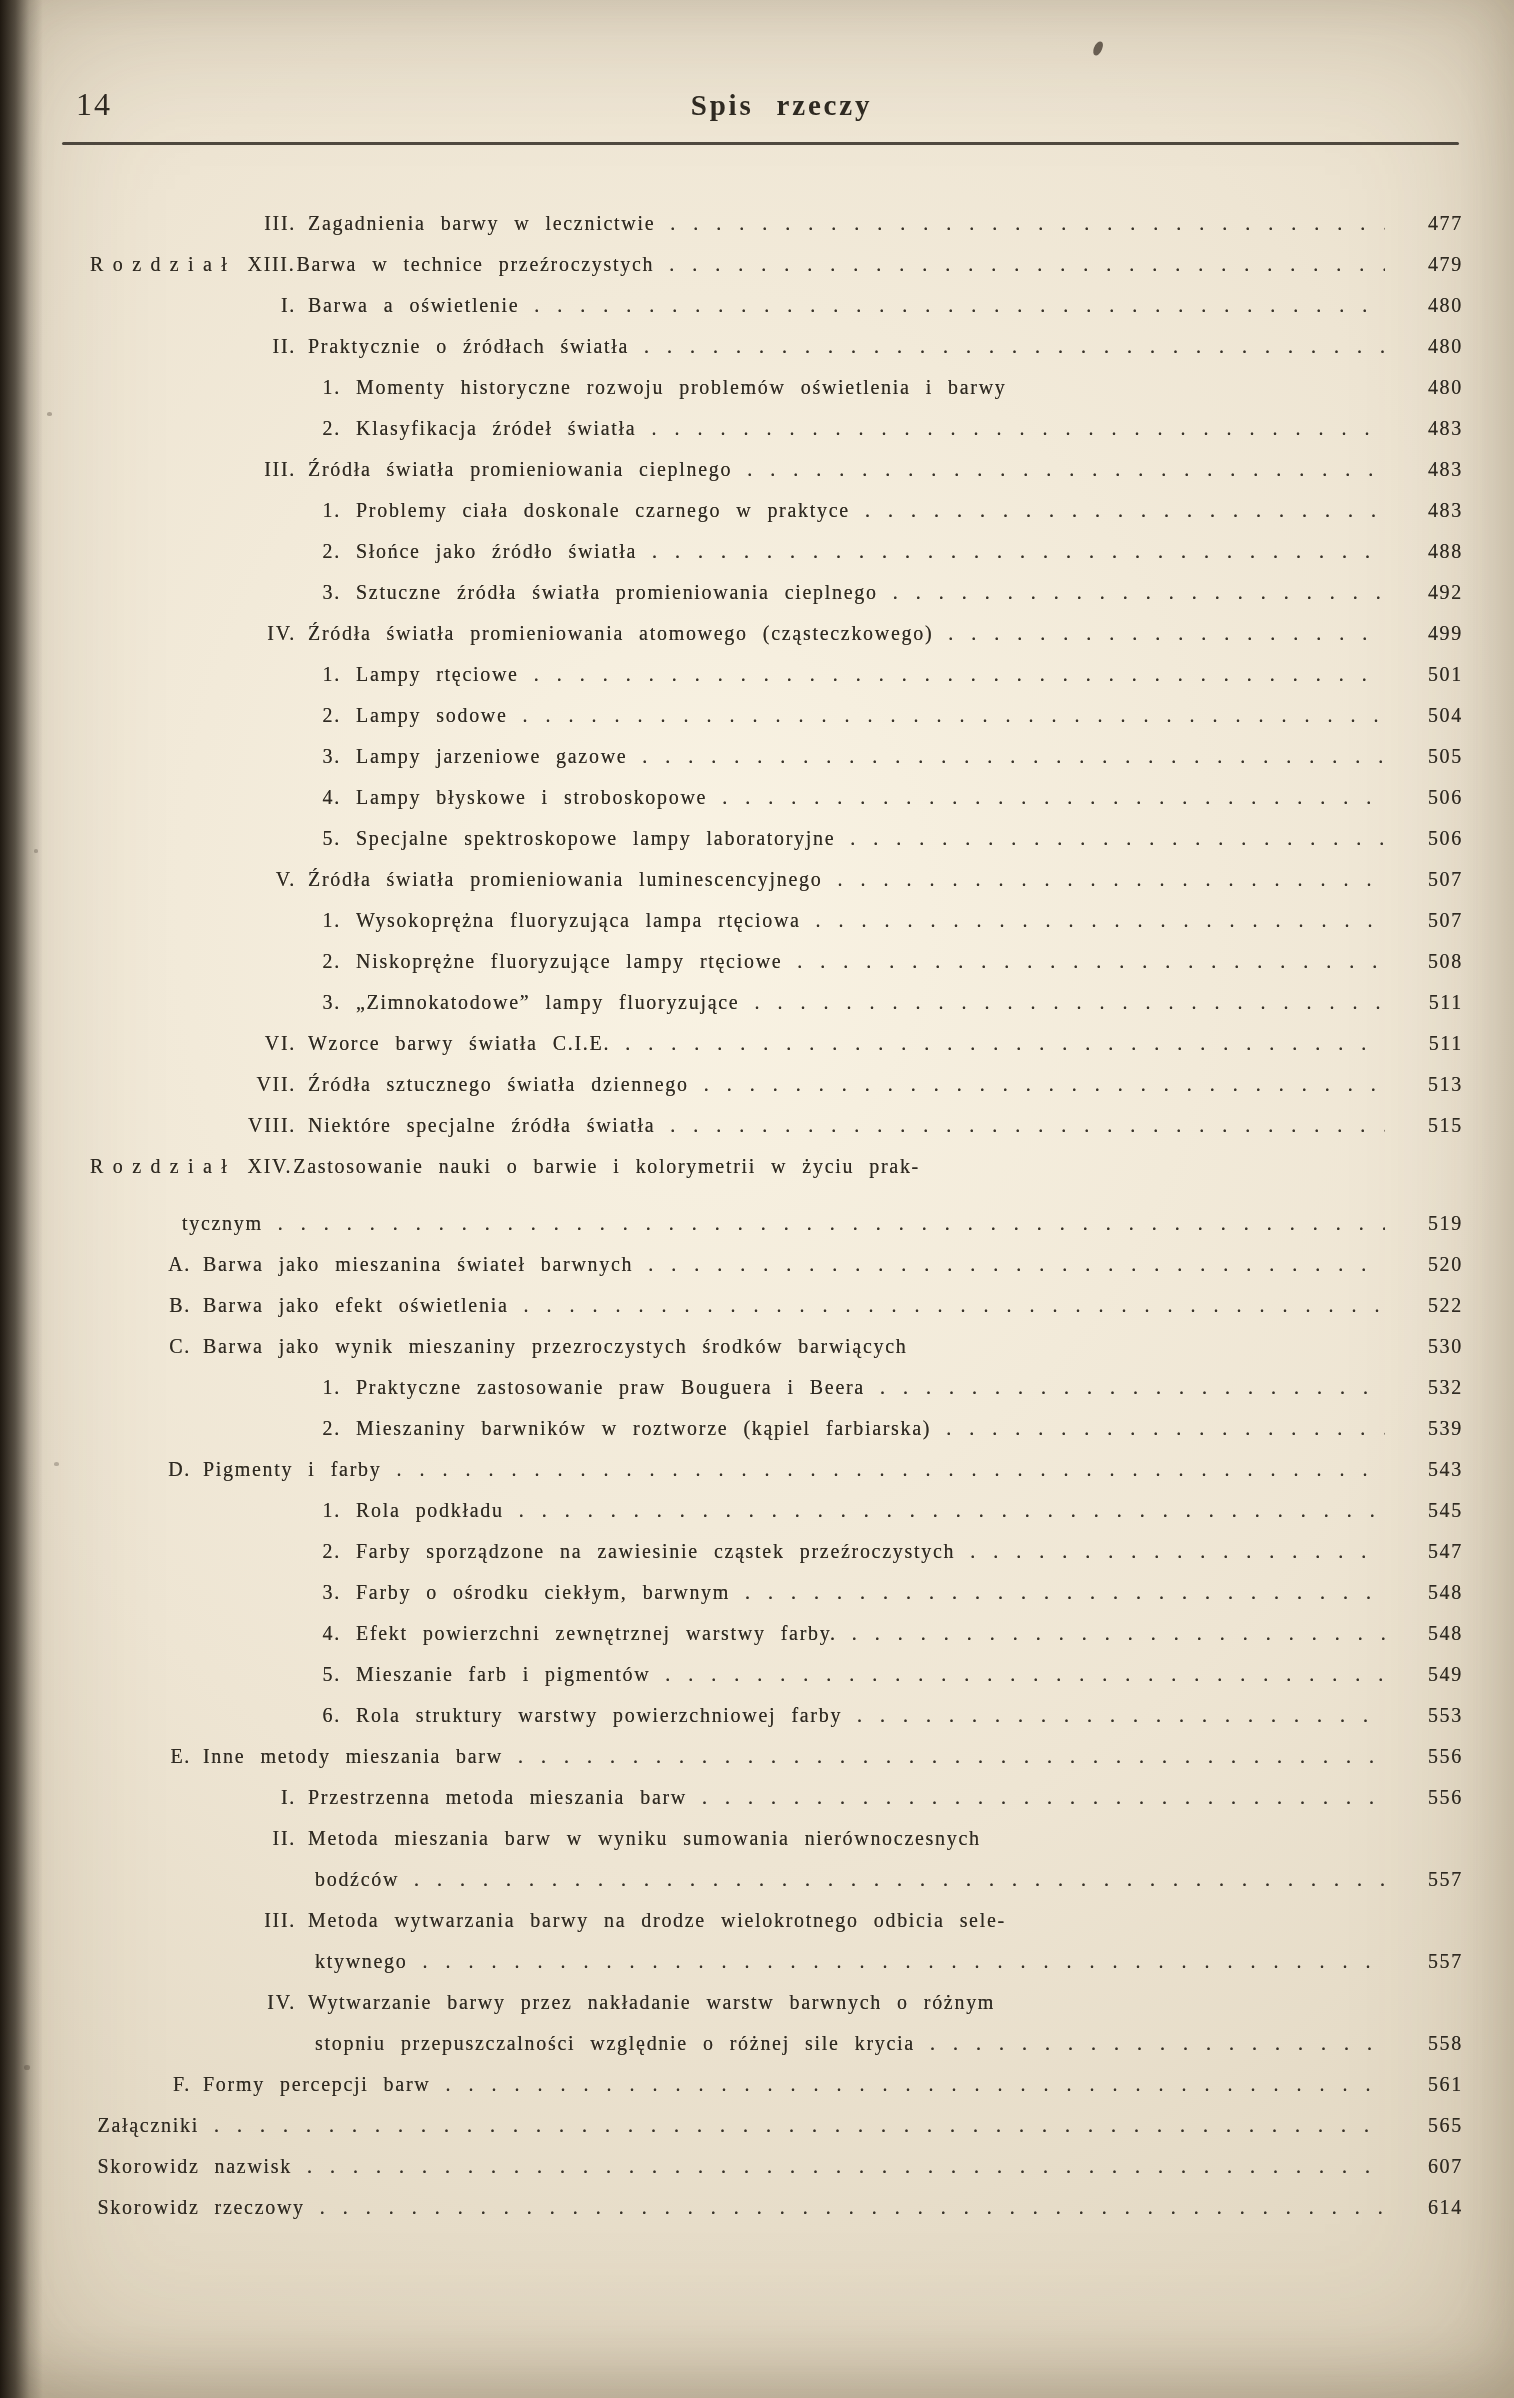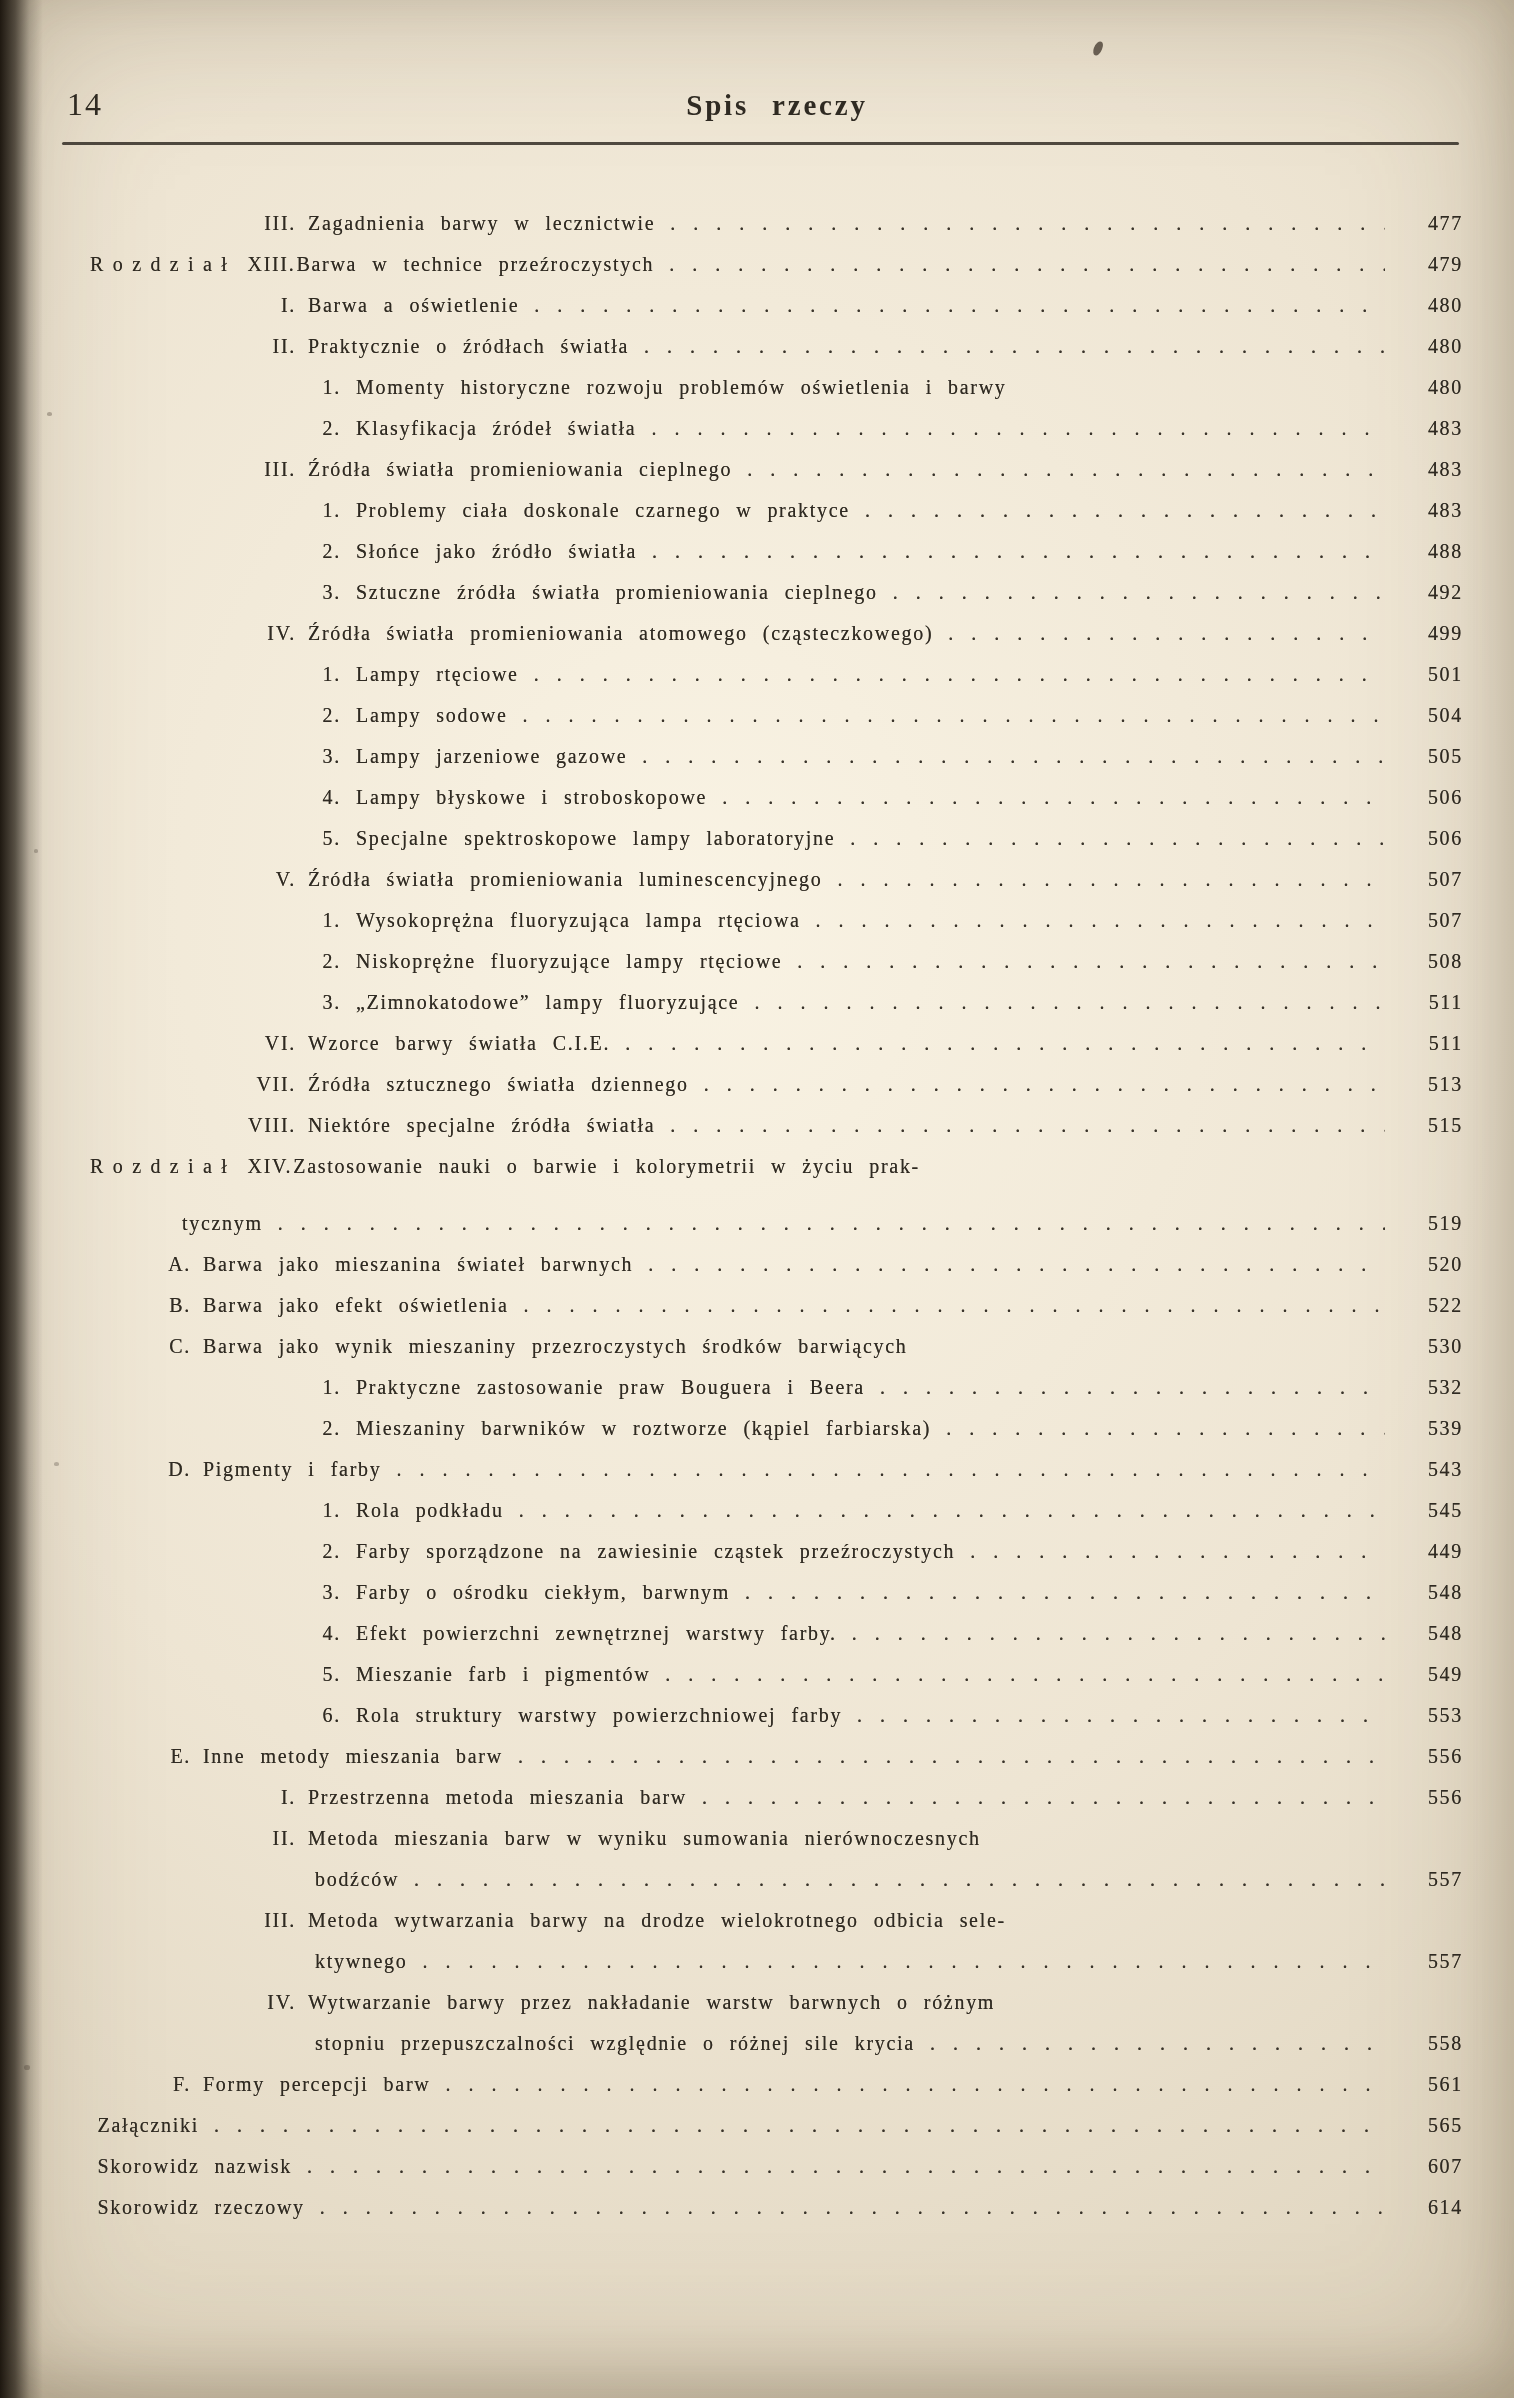--- a/index.html
+++ b/index.html
@@ -16,21 +16,21 @@
       #e9e0cd;
     box-shadow: inset 0 0 159px rgba(92,74,44,0.30), inset 0 -19px 56px rgba(70,55,30,0.20);
     color: #2f2a22;
   }
   .edge-left {
     position: absolute; left: 0; top: 0; bottom: 0; width: 43px;
     background: linear-gradient(to right,
       rgba(22,16,9,0.95) 0%, rgba(22,16,9,0.65) 35%,
       rgba(22,16,9,0.20) 68%, rgba(22,16,9,0) 100%);
   }
-  .header { position: absolute; left: 91px; right: 52px; top: 86px; height: 49px; }
+  .header { position: absolute; left: 100px; right: 52px; top: 86px; height: 49px; }
   .pgnum {
     position: absolute; left: -24px; top: 0;
     font-size: 32px; letter-spacing: 1.9px;
   }
   .running-title {
     position: absolute; left: 0; right: 0; top: 2.8px; text-align: center;
     font-size: 29px; font-weight: bold; letter-spacing: 2.8px; word-spacing: 13px;
   }
   .rule {
     position: absolute; left: 62px; right: 56px; top: 142px; height: 2.8px;
@@ -279,21 +279,21 @@
       <div class="row lvl-arabic">
         <span class="num">1.</span>
         <span class="entry-text">Rola podkładu</span>
         <span class="leader"></span>
         <span class="pageno">545</span>
       </div>
       <div class="row lvl-arabic">
         <span class="num">2.</span>
         <span class="entry-text">Farby sporządzone na zawiesinie cząstek przeźroczystych</span>
         <span class="leader"></span>
-        <span class="pageno">449</span>
+        <span class="pageno">547</span>
       </div>
       <div class="row lvl-arabic">
         <span class="num">3.</span>
         <span class="entry-text">Farby o ośrodku ciekłym, barwnym</span>
         <span class="leader"></span>
         <span class="pageno">548</span>
       </div>
       <div class="row lvl-arabic">
         <span class="num">4.</span>
         <span class="entry-text">Efekt powierzchni zewnętrznej warstwy farby.</span>

